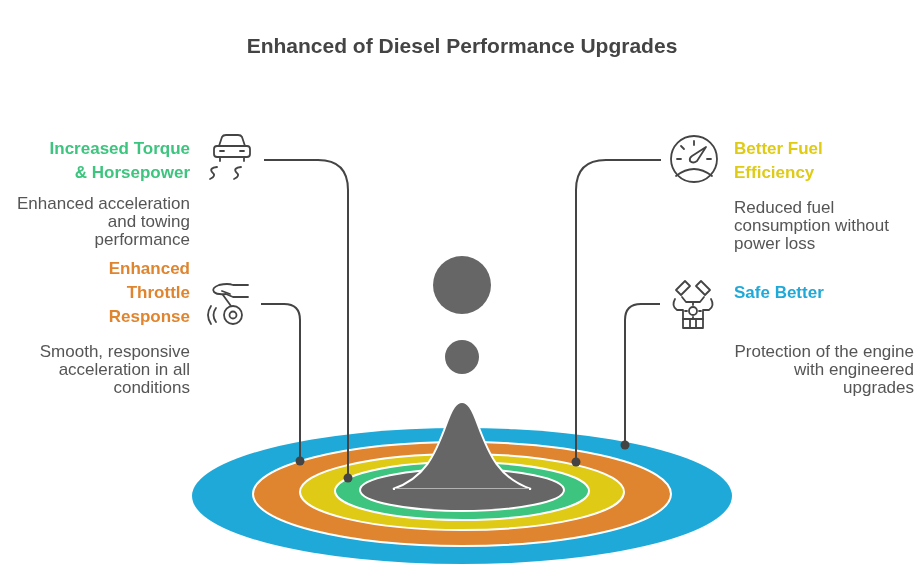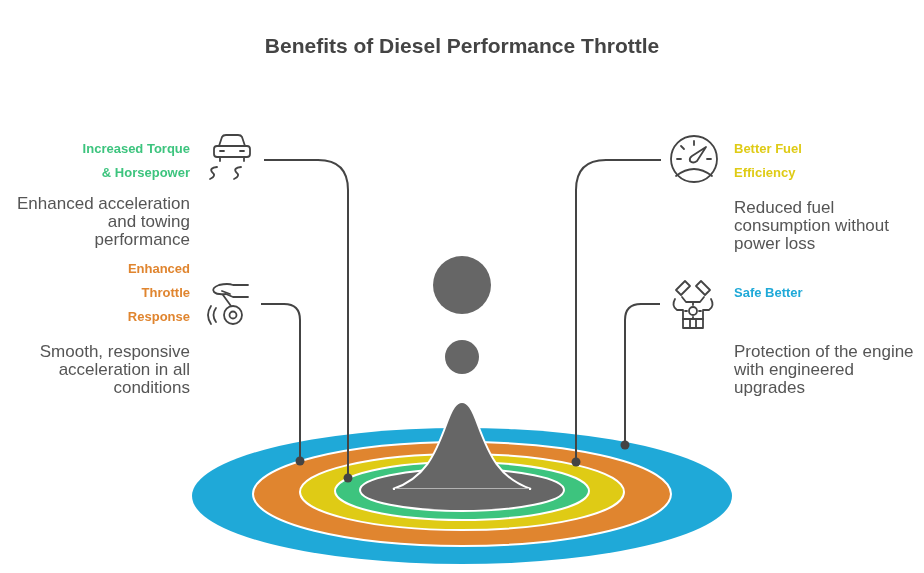--- a/index.html
+++ b/index.html
@@ -1,29 +1,29 @@
 <!DOCTYPE html>
 <html><head>
 <meta charset="utf-8">
 <style>
   html, body { margin: 0; padding: 0; background: #ffffff; }
   body { width: 924px; height: 573px; position: relative; overflow: hidden;
          font-family: "Liberation Sans", sans-serif; }
   .title { position: absolute; left: 0; top: 34px; width: 924px; text-align: center;
            font-size: 21px; font-weight: bold; color: #444444; }
-  .heading { position: absolute; font-size: 13px; font-weight: bold; line-height: 24px; }
+  .heading { position: absolute; font-size: 17px; font-weight: bold; line-height: 24px; }
   .desc { position: absolute; font-size: 17px; line-height: 18px; color: #555555; }
   .left { text-align: right; }
   .right { text-align: left; }
   svg.canvas { position: absolute; left: 0; top: 0; }
 </style>
 </head>
 <body>
 
-<div class="title">Benefits of Diesel Performance Throttle</div>
+<div class="title">Enhanced of Diesel Performance Upgrades</div>
 
 <svg class="canvas" width="924" height="573" viewBox="0 0 924 573">
 
   <ellipse cx="462" cy="496" rx="270" ry="68" fill="#1fa9d8"></ellipse>
   <ellipse cx="462" cy="494" rx="209" ry="52" fill="#e0852f" stroke="#ffffff" stroke-width="2"></ellipse>
   <ellipse cx="462" cy="492" rx="162" ry="38" fill="#dfcb15" stroke="#ffffff" stroke-width="2"></ellipse>
   <ellipse cx="462" cy="491" rx="127" ry="29" fill="#3dc47e" stroke="#ffffff" stroke-width="2"></ellipse>
   <ellipse cx="462" cy="490" rx="102" ry="21" fill="#666666" stroke="#ffffff" stroke-width="2"></ellipse>
 
   <path d="M393,489 C425,478 435,455 446,425 C452,408 456,402 462,402 C468,402 472,408 478,425 C489,455 499,478 531,489 Z" fill="#666666" stroke="#ffffff" stroke-width="2"></path>
@@ -108,17 +108,17 @@
 </div>
 <div class="desc right" style="left:734px; top:199px; width:180px;">
   <div>Reduced fuel</div>
   <div>consumption without</div>
   <div>power loss</div>
 </div>
 
 <div class="heading right" style="left:734px; top:281px; width:180px; color:#1fa9d8;">
   <div>Safe Better</div>
 </div>
-<div class="desc right" style="left:734px; top:343px; width:180px;">
+<div class="desc right" style="left:734px; top:343px; width:180px;text-align:right;">
   <div>Protection of the engine</div>
   <div>with engineered</div>
   <div>upgrades</div>
 </div>
 
 </body></html>

